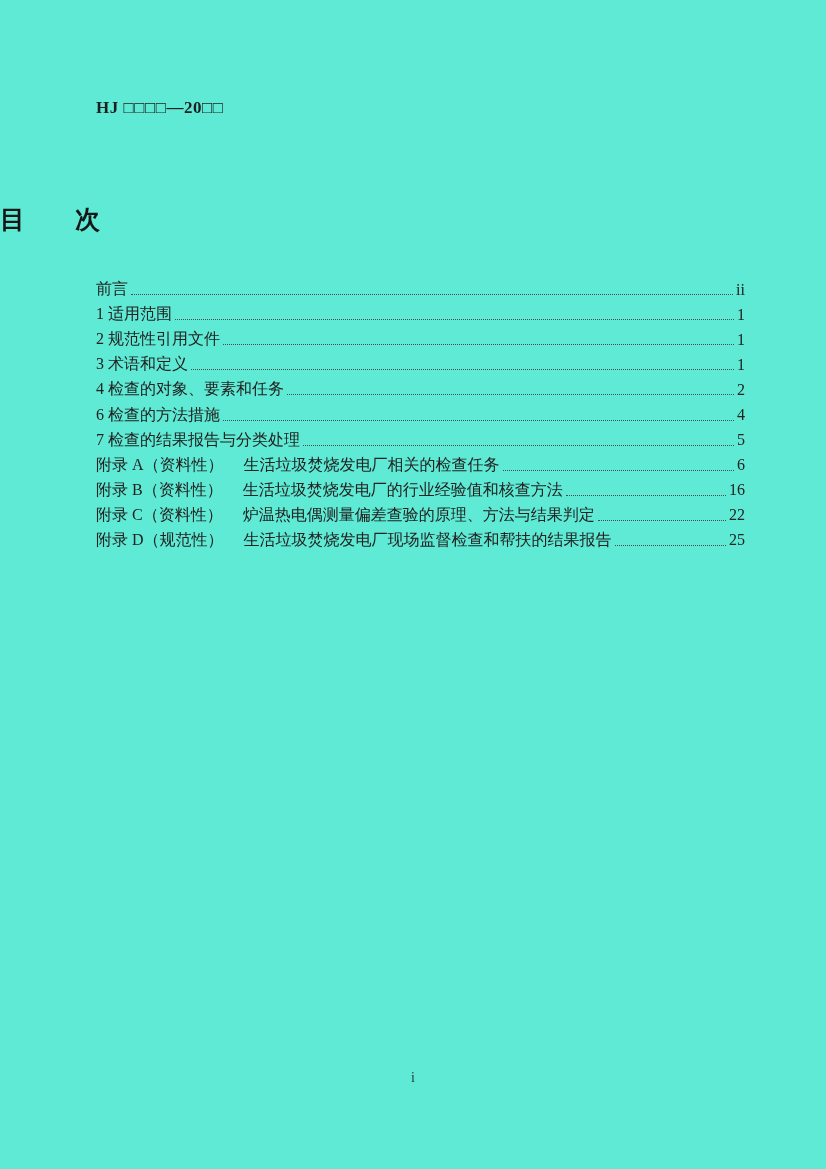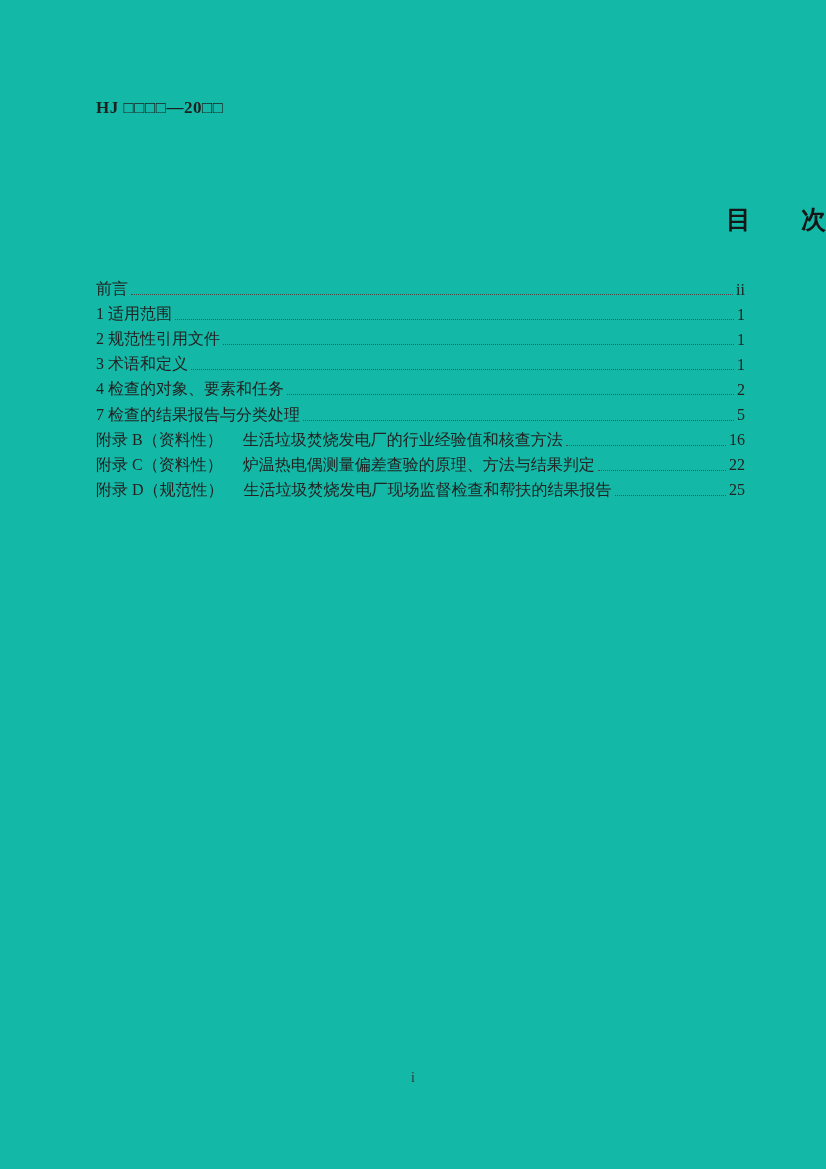--- a/index.html
+++ b/index.html
@@ -4,41 +4,41 @@
 <style>
   html, body {
     margin: 0;
     padding: 0;
     background: #ffffff;
   }
   .page {
     position: relative;
     width: 826px;
     height: 1169px;
-    background: #14b8a6;
+    background: #5eead4;
     font-family: "Liberation Serif", "DejaVu Serif", serif;
     color: #1a1a1a;
     overflow: hidden;
   }
   .doc-header {
     position: absolute;
     left: 96px;
     top: 98px;
     font-size: 17px;
     font-weight: bold;
     letter-spacing: 0.5px;
     white-space: pre;
     color: #1f1f1f;
   }
   .doc-title {
     position: absolute;
     left: 0;
     right: 0;
     top: 203px;
-    text-align: right;
+    text-align: left;
     font-size: 25px;
     font-weight: bold;
     color: #161616;
     white-space: pre;
   }
   .toc {
     position: absolute;
     left: 96px;
     right: 81px;
     top: 277px;
@@ -112,27 +112,37 @@
       <span class="toc-page">1</span>
     </div>
 
     <div class="toc-row">
       <span class="toc-label">4 检查的对象、要素和任务</span>
       <span class="toc-leader"></span>
       <span class="toc-page">2</span>
     </div>
 
 
+    <div class="toc-row">
+      <span class="toc-label">6 检查的方法措施</span>
+      <span class="toc-leader"></span>
+      <span class="toc-page">4</span>
+    </div>
 
     <div class="toc-row">
       <span class="toc-label">7 检查的结果报告与分类处理</span>
       <span class="toc-leader"></span>
       <span class="toc-page">5</span>
     </div>
 
+    <div class="toc-row">
+      <span class="toc-label">附录 A（资料性）　 生活垃圾焚烧发电厂相关的检查任务</span>
+      <span class="toc-leader"></span>
+      <span class="toc-page">6</span>
+    </div>
 
     <div class="toc-row">
       <span class="toc-label">附录 B（资料性）　 生活垃圾焚烧发电厂的行业经验值和核查方法</span>
       <span class="toc-leader"></span>
       <span class="toc-page">16</span>
     </div>
 
     <div class="toc-row">
       <span class="toc-label">附录 C（资料性）　 炉温热电偶测量偏差查验的原理、方法与结果判定</span>
       <span class="toc-leader"></span>

